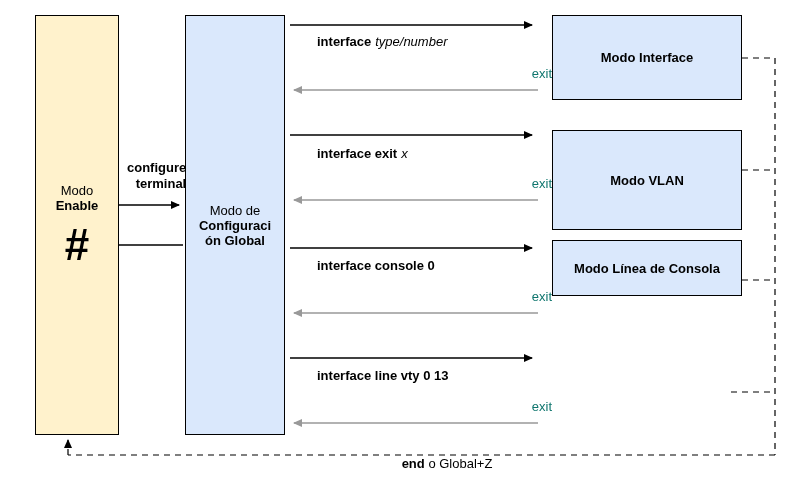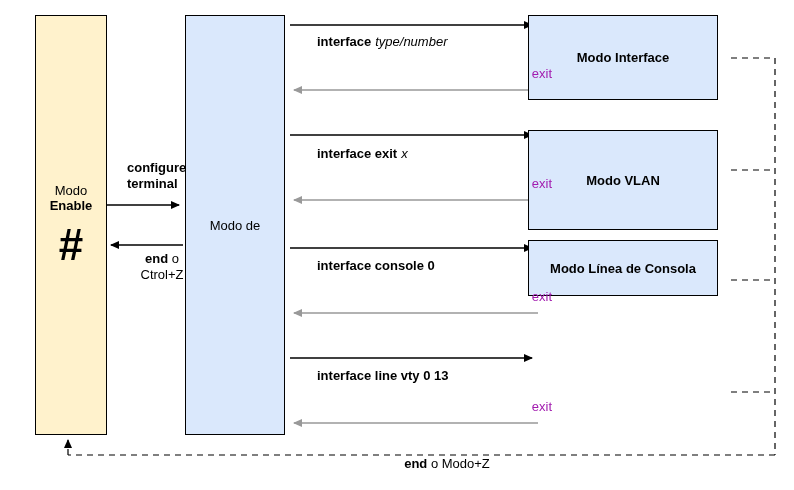--- a/index.html
+++ b/index.html
@@ -6,42 +6,42 @@
   .canvas{
     position:relative;width:794px;height:490px;background:#ffffff;
     font-family:"Liberation Sans",sans-serif;font-size:13px;color:#000;
     overflow:hidden;
   }
   .arrow-layer{position:absolute;left:0;top:0;width:794px;height:490px;pointer-events:none;}
   .box{
     position:absolute;display:flex;flex-direction:column;align-items:center;
     justify-content:center;text-align:center;border:1px solid #000;box-sizing:border-box;
   }
-  .enable-box{left:35px;top:15px;width:72px;height:420px;background:#FFF2CC;}
+  .enable-box{left:35px;top:15px;width:84px;height:420px;background:#FFF2CC;}
   .global-box{left:185px;top:15px;width:100px;height:420px;background:#DAE8FC;padding:0 9px;word-break:break-word;}
-  .mode-box{left:528px;width:190px;background:#DAE8FC;font-weight:bold;padding:8px 8px;}
+  .mode-box{left:552px;width:190px;background:#DAE8FC;font-weight:bold;padding:8px 8px;}
   .mode-box-1{top:15px;height:85px;}
   .mode-box-2{top:130px;height:100px;}
   .mode-box-3{top:240px;height:56px;}
   .mode-box-4{top:350px;height:85px;}
   .bold{font-weight:bold;}
   .ital{font-style:italic;}
   .ital:not(:empty){margin-left:4px;}
   .hash{font-size:44px;font-weight:bold;margin-top:10px;line-height:1;}
   .lbl{position:absolute;white-space:nowrap;line-height:1.25;margin-left:17px;}
   .cmd-1{left:300px;top:34px;}
   .cmd-2{left:300px;top:146px;}
   .cmd-3{left:300px;top:258px;}
   .cmd-4{left:300px;top:368px;}
-  .exit-lbl{color:#a21caf;width:40px;text-align:right;left:495px;}
+  .exit-lbl{color:#0f766e;width:40px;text-align:right;left:495px;}
   .exit-1{top:66px;}
   .exit-2{top:176px;}
   .exit-3{top:289px;}
   .exit-4{top:399px;}
-  .cfg-lbl{left:110px;top:160px;font-weight:bold;text-align:left;}
+  .cfg-lbl{left:110px;top:160px;font-weight:bold;text-align:right;}
   .end-lbl{left:105px;top:251px;width:80px;text-align:center;white-space:normal;}
   .bottom-lbl{left:330px;top:456px;width:200px;text-align:center;}
 </style>
 </head>
 <body>
 
 <div class="canvas">
 
   <svg class="arrow-layer" width="794" height="490" viewBox="0 0 794 490">
     <defs>
@@ -100,20 +100,21 @@
   </svg>
 
   <div class="box enable-box">
     <div>Modo</div>
     <div class="bold">Enable</div>
     <div class="hash">#</div>
   </div>
 
   <div class="box global-box">
     <div>Modo de</div>
+    <div class="bold">Configuración Global</div>
   </div>
 
   <div class="box mode-box mode-box-1">
     <span>Modo Interface</span>
   </div>
   <div class="box mode-box mode-box-2">
     <span>Modo VLAN</span>
   </div>
   <div class="box mode-box mode-box-3">
     <span>Modo Línea de Consola</span>
@@ -137,22 +138,18 @@
   <div class="lbl cmd-4">
     <span class="bold">interface line vty 0 13</span><span class="ital"></span>
   </div>
   <div class="lbl exit-lbl exit-4">exit</div>
 
   <div class="lbl cfg-lbl">
     <div>configure</div>
     <div>terminal</div>
   </div>
 
-  <div class="lbl end-lbl">
-    <span class="bold">end</span><span> o</span>
-    <div>Ctrol+Z</div>
-  </div>
 
   <div class="lbl bottom-lbl">
-    <span class="bold">end</span><span> o Modo+Z</span>
+    <span class="bold">end</span><span> o Global+Z</span>
   </div>
 
 </div>
 
 </body></html>

